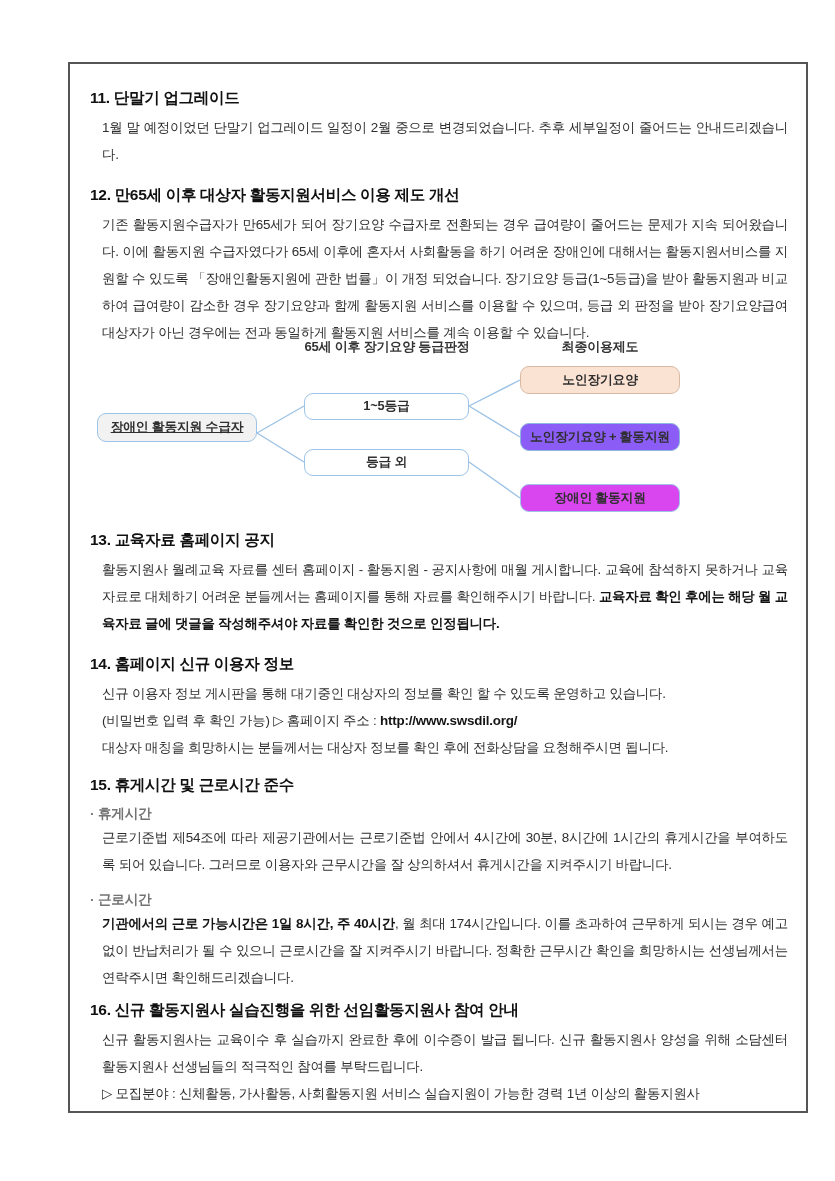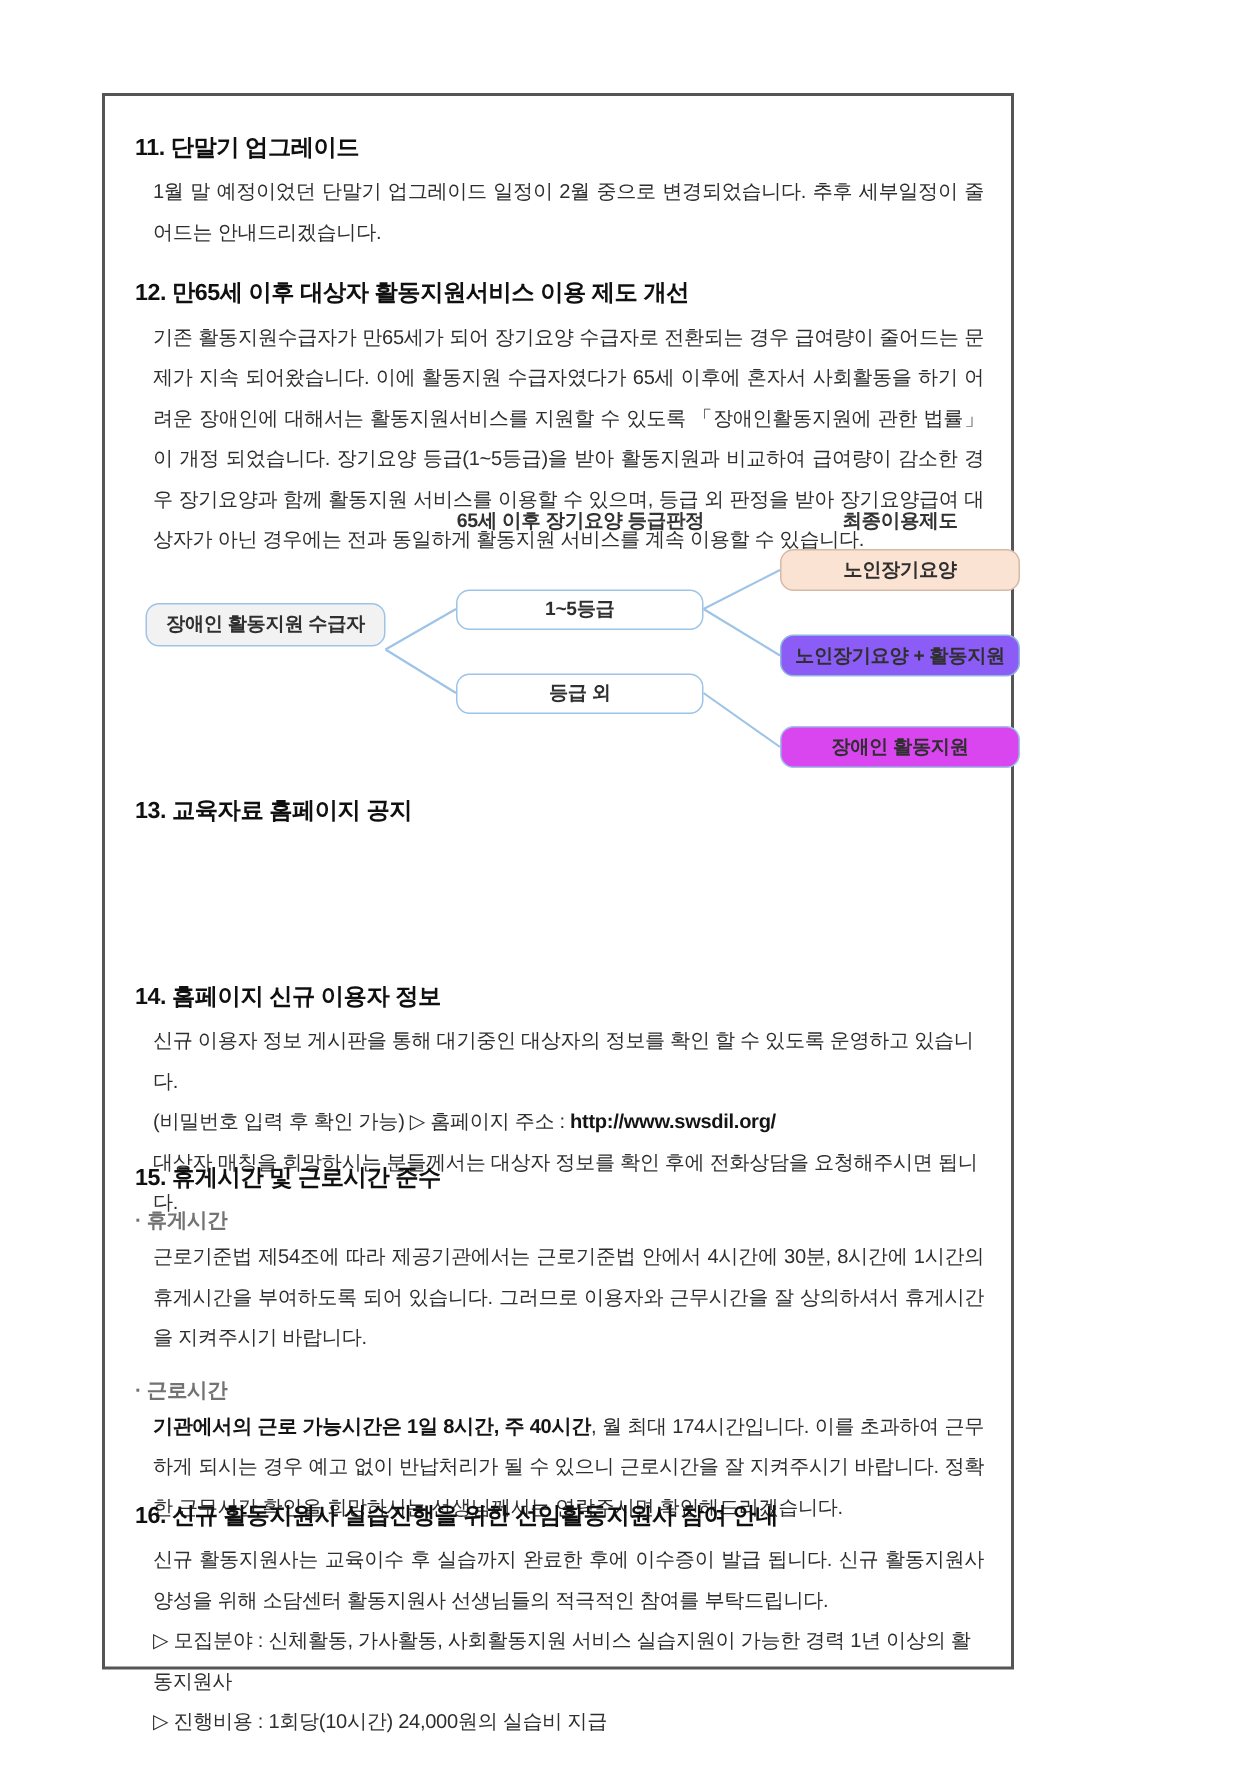--- a/index.html
+++ b/index.html
@@ -2,21 +2,21 @@
 <html><head>
 <meta charset="utf-8">
 <style>
   html,body{margin:0;padding:0;}
   body{
     width:835px;height:1181px;position:relative;background:#ffffff;
     font-family:"Liberation Sans","DejaVu Sans",sans-serif;
     color:#2b2b2b;
   }
   .sheet{
-    position:absolute;left:68px;top:62px;width:608px;height:1051px;
+    position:absolute;left:68px;top:62px;width:740px;height:1051px;
     border:2px solid #555555;box-sizing:border-box;background:#ffffff;
   }
   .sec{position:absolute;left:20px;right:16px;}
   .heading{font-weight:700;font-size:15.5px;color:#101010;letter-spacing:-0.3px;}
   .bodytext{
     font-size:13.4px;line-height:27px;color:#2e2e2e;text-align:justify;
     margin:5px 2px 0 12px;letter-spacing:-0.2px;word-break:break-all;
   }
   .lines{ text-align:left; }
   .subhead{font-weight:700;font-size:13.6px;color:#737373;margin-top:9px;letter-spacing:-0.2px;}
@@ -60,30 +60,31 @@
         <line x1="187" y1="97" x2="234" y2="70"></line>
         <line x1="187" y1="97" x2="234" y2="126"></line>
         <line x1="399" y1="70" x2="450" y2="44"></line>
         <line x1="399" y1="70" x2="450" y2="101"></line>
         <line x1="399" y1="126" x2="450" y2="162"></line>
       </g>
     </svg>
     <div class="dg-header" style="left:317px;top:2px;">65세 이후 장기요양 등급판정</div>
     <div class="dg-header" style="left:530px;top:2px;">최종이용제도</div>
 
-    <div class="node fill-gray" style="left:27px;top:66px;width:160px;height:29px;">장애인 활동지원 수급자</div>
+    <div class="node fill-gray" style="left:27px;top:77px;width:160px;height:29px;text-decoration:underline;">장애인 활동지원 수급자</div>
     <div class="node fill-white" style="left:234px;top:57px;width:165px;height:27px;">1~5등급</div>
     <div class="node fill-white" style="left:234px;top:113px;width:165px;height:27px;">등급 외</div>
     <div class="node fill-peach" style="left:450px;top:30px;width:160px;height:28px;">노인장기요양</div>
     <div class="node fill-blue" style="left:450px;top:87px;width:160px;height:28px;">노인장기요양 + 활동지원</div>
     <div class="node fill-lightgray" style="left:450px;top:148px;width:160px;height:28px;">장애인 활동지원</div>
   </div>
 
   <div class="sec" style="top:466px;">
     <div class="heading">13. 교육자료 홈페이지 공지</div>
+    <div class="bodytext"><span>활동지원사 월례교육 자료를 센터 홈페이지 - 활동지원 - 공지사항에 매월 게시합니다. 교육에 참석하지 못하거나 교육자료로 대체하기 어려운 분들께서는 홈페이지를 통해 자료를 확인해주시기 바랍니다. </span><span class="bold">교육자료 확인 후에는 해당 월 교육자료 글에 댓글을 작성해주셔야 자료를 확인한 것으로 인정됩니다.</span></div>
   </div>
 
   <div class="sec" style="top:590px;">
     <div class="heading">14. 홈페이지 신규 이용자 정보</div>
     <div class="bodytext lines">
       <div>신규 이용자 정보 게시판을 통해 대기중인 대상자의 정보를 확인 할 수 있도록 운영하고 있습니다.</div>
       <div><span>(비밀번호 입력 후 확인 가능) ▷ 홈페이지 주소 : </span><span class="bold">http://www.swsdil.org/</span></div>
       <div>대상자 매칭을 희망하시는 분들께서는 대상자 정보를 확인 후에 전화상담을 요청해주시면 됩니다.</div>
     </div>
   </div>
@@ -94,17 +95,16 @@
     <div class="bodytext" style="margin-top:1px;">근로기준법 제54조에 따라 제공기관에서는 근로기준법 안에서 4시간에 30분, 8시간에 1시간의 휴게시간을 부여하도록 되어 있습니다. 그러므로 이용자와 근무시간을 잘 상의하셔서 휴게시간을 지켜주시기 바랍니다.</div>
     <div class="subhead" style="margin-top:13px;">· 근로시간</div>
     <div class="bodytext" style="margin-top:1px;"><span class="bold">기관에서의 근로 가능시간은 1일 8시간, 주 40시간</span><span>, 월 최대 174시간입니다. 이를 초과하여 근무하게 되시는 경우 예고 없이 반납처리가 될 수 있으니 근로시간을 잘 지켜주시기 바랍니다. 정확한 근무시간 확인을 희망하시는 선생님께서는 연락주시면 확인해드리겠습니다.</span></div>
   </div>
 
   <div class="sec" style="top:936px;">
     <div class="heading">16. 신규 활동지원사 실습진행을 위한 선임활동지원사 참여 안내</div>
     <div class="bodytext">신규 활동지원사는 교육이수 후 실습까지 완료한 후에 이수증이 발급 됩니다. 신규 활동지원사 양성을 위해 소담센터 활동지원사 선생님들의 적극적인 참여를 부탁드립니다.</div>
     <div class="bodytext lines" style="margin-top:0;">
       <div>▷ 모집분야 : 신체활동, 가사활동, 사회활동지원 서비스 실습지원이 가능한 경력 1년 이상의 활동지원사</div>
-      <div>▷ 진행비용 : 1회당(10시간) 24,000원의 실습비 지급</div>
     </div>
   </div>
 
 </div>
 
 </body></html>

